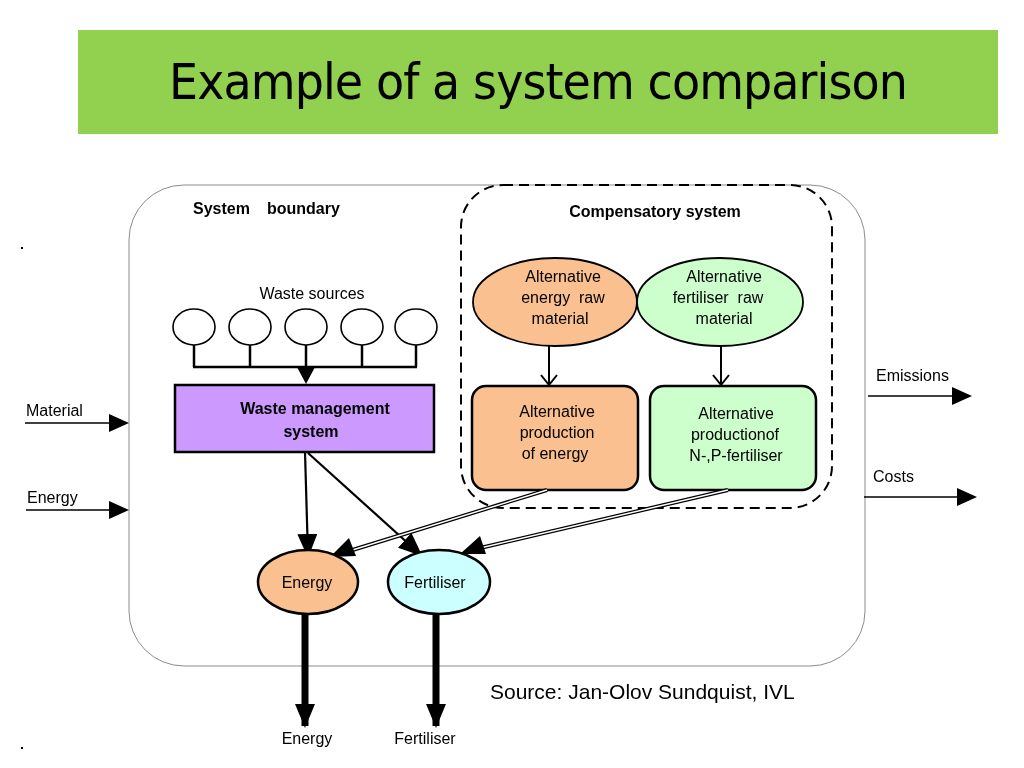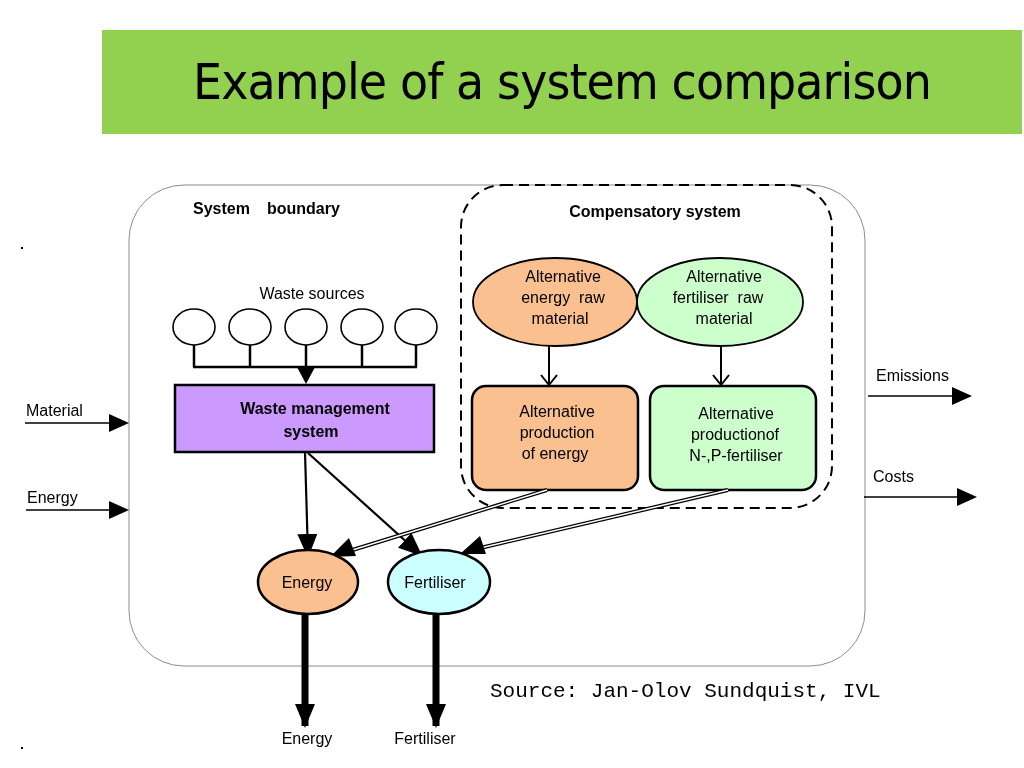--- a/index.html
+++ b/index.html
@@ -1,22 +1,22 @@
 <!DOCTYPE html>
 <html><head>
 <meta charset="utf-8">
 <style>
   html, body { margin:0; padding:0; background:#ffffff; }
   body { width:1024px; height:768px; position:relative; overflow:hidden; font-family:"Liberation Sans", sans-serif; }
-  .title-bar { position:absolute; left:78px; top:30px; width:920px; height:104px; background:#92d050; display:flex; align-items:center; justify-content:center;margin-left:24px; }
+  .title-bar { position:absolute; left:78px; top:30px; width:920px; height:104px; background:#92d050; display:flex; align-items:center; justify-content:center; }
   .title-text { font-family:"DejaVu Sans", sans-serif; font-size:50px; color:#000; letter-spacing:-1px; transform:scaleX(0.92); }
   svg.diagram { position:absolute; left:0; top:0; }
   .lbl { font-family:"Liberation Sans", sans-serif; font-size:16px; fill:#000; }
   .lbl-b { font-family:"Liberation Sans", sans-serif; font-size:16px; font-weight:bold; fill:#000; }
-  .src { position:absolute; left:490px; top:680px; font-family:Liberation Mono, monospace; font-size:21px; color:#000; }
+  .src { position:absolute; left:490px; top:680px; font-family:Liberation Sans, sans-serif; font-size:21px; color:#000; }
   .dot { position:absolute; width:2px; height:2px; background:#000; }
 </style>
 </head>
 <body>
 
 <div class="title-bar">
   <span class="title-text">Example of a system comparison</span>
 </div>
 
 <div class="dot" style="left:21px;top:247px;"></div>

